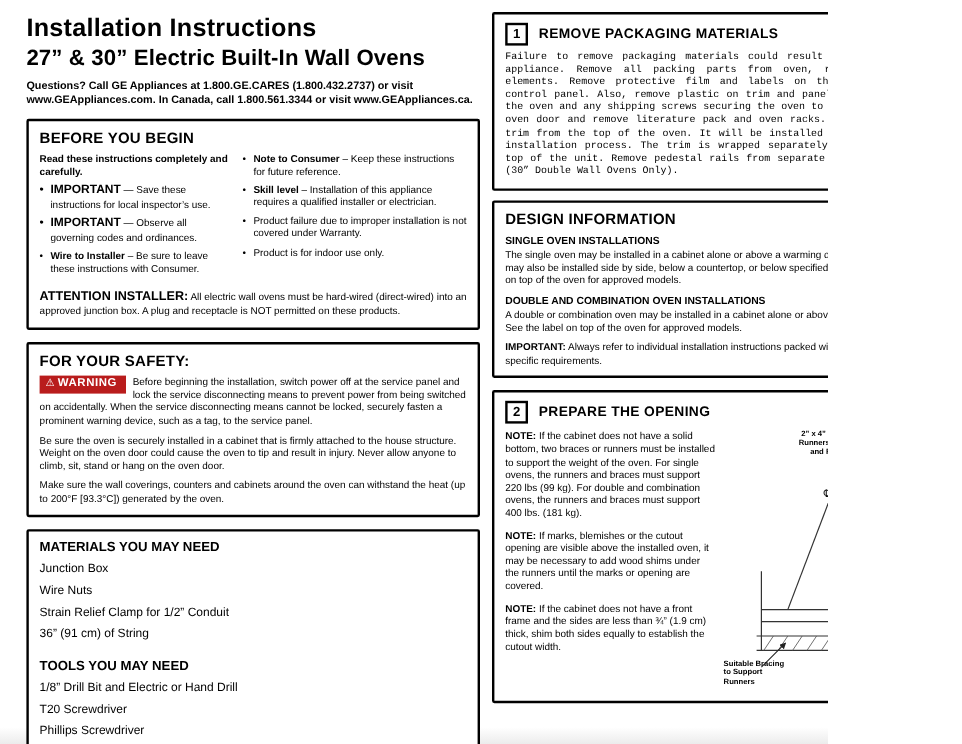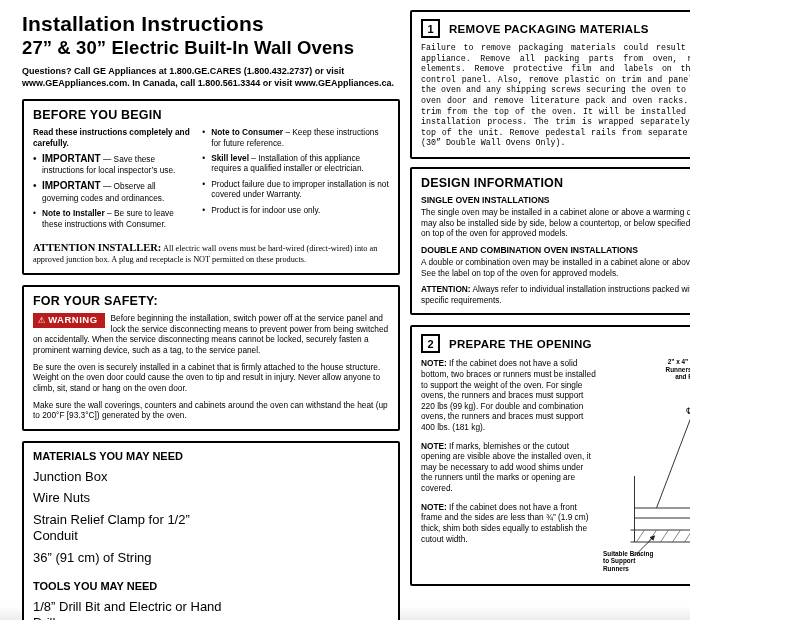--- a/index.html
+++ b/index.html
@@ -22,30 +22,30 @@
   .jtf{text-align:justify;font-family:Liberation Mono, monospace;}
   .two-col{display:flex;gap:10px;}
   .two-col .c1{width:46%;}
   .two-col .c2{width:54%;}
   ul.bullets{list-style:none;margin:4px 0 0 0;padding:0;font-size:8.3px;line-height:1.25;}
   ul.bullets li{position:relative;padding-left:9px;margin-bottom:5px;}
   ul.bullets li::before{content:"•";position:absolute;left:0;top:0;}
   ul.bullets li.imp-item::before{font-size:10px;}
   .lead{font-weight:bold;}
   .lead-big{font-weight:bold;font-size:10px;}
-  .attn{font-size:8.3px;line-height:1.28;margin-top:7px;font-family:Liberation Serif, serif;}
+  .attn{font-size:8.3px;line-height:1.28;margin-top:7px;}
   .attn-lead{font-weight:bold;font-size:10.5px;}
   .warn-badge{float:left;background:#b91c1c;color:#fff;font-weight:bold;font-size:9.5px;
     padding:1px 7px 2px 5px;margin:0 6px 1px 0;letter-spacing:0.5px;}
   .warn-tri{margin-right:2px;font-size:8.5px;}
   .mat-box{display:flex;gap:8px;flex-direction:column;}
   .mat-box .mc1{width:47%;}
   .mat-box .mc2{width:53%;}
   .mat-h{font-size:11px;font-weight:bold;margin:0 0 7px 0;}
-  ul.plain{list-style:none;margin:0;padding:0;font-size:13px;line-height:1.25;}
+  ul.plain{list-style:none;margin:0;padding:0;font-size:10px;line-height:1.25;}
   ul.plain li{margin-bottom:5.5px;}
   .step-head{display:flex;align-items:center;margin-bottom:5px;}
   .step-num{width:15px;height:15px;border:2px solid #000;display:inline-flex;align-items:center;
     justify-content:center;font-weight:bold;font-size:11px;margin-right:9px;flex:0 0 auto;}
   .step-title{font-weight:bold;font-size:11.5px;letter-spacing:0.3px;}
   .sub-h{font-size:8.6px;font-weight:bold;margin:4px 0 2px 0;}
   .prep-body{display:flex;gap:6px;}
   .prep-notes{width:176px;flex:0 0 176px;}
   .prep-notes p{margin:0 0 8px 0;}
   .diagram{flex:1;position:relative;height:218px;}
@@ -70,21 +70,21 @@
     </div>
 
     <div class="box mt">
       <div class="box-h">BEFORE YOU BEGIN</div>
       <div class="two-col">
         <div class="c1">
           <div class="body" style="font-weight:bold;margin-bottom:2px;">Read these instructions completely and carefully.</div>
           <ul class="bullets">
             <li class="imp-item"><span class="lead-big">IMPORTANT</span><span> — Save these instructions for local inspector’s use.</span></li>
             <li class="imp-item"><span class="lead-big">IMPORTANT</span><span> — Observe all governing codes and ordinances.</span></li>
-            <li><span class="lead">Note to Installer</span><span> – Be sure to leave these instructions with Consumer.</span></li>
+            <li><span class="lead">Wire to Installer</span><span> – Be sure to leave these instructions with Consumer.</span></li>
           </ul>
         </div>
         <div class="c2">
           <ul class="bullets" style="margin-top:0;">
             <li><span class="lead">Note to Consumer</span><span> – Keep these instructions for future reference.</span></li>
             <li><span class="lead">Skill level</span><span> – Installation of this appliance requires a qualified installer or electrician.</span></li>
             <li><span>Product failure due to improper installation is not covered under Warranty.</span></li>
             <li><span>Product is for indoor use only.</span></li>
           </ul>
         </div>
@@ -139,21 +139,21 @@
       <p class="body jtf" style="margin-bottom:0;">Failure to remove packaging materials could result in damage to the appliance. Remove all packing parts from oven, racks and heating elements. Remove protective film and labels on the outer door and control panel. Also, remove plastic on trim and panel, all tape around the oven and any shipping screws securing the oven to the base pad. Open oven door and remove literature pack and oven racks. Remove the bottom trim from the top of the oven. It will be installed at the end of the installation process. The trim is wrapped separately and taped to the top of the unit. Remove pedestal rails from separate box and set aside (30” Double Wall Ovens Only).</p>
     </div>
 
     <div class="box" style="margin-top:8px;">
       <div class="box-h">DESIGN INFORMATION</div>
       <div class="sub-h">SINGLE OVEN INSTALLATIONS</div>
       <p class="body">The single oven may be installed in a cabinet alone or above a warming drawer. The single oven may also be installed side by side, below a countertop, or below specified cooktops. See the label on top of the oven for approved models.</p>
       <div class="sub-h">DOUBLE AND COMBINATION OVEN INSTALLATIONS</div>
       <p class="body">A double or combination oven may be installed in a cabinet alone or above a warming drawer. See the label on top of the oven for approved models.</p>
       <p class="body" style="margin-bottom:0;">
-        <span class="lead">ATTENTION:</span><span> Always refer to individual installation instructions packed with each product for specific requirements.</span>
+        <span class="lead">IMPORTANT:</span><span> Always refer to individual installation instructions packed with each product for specific requirements.</span>
       </p>
     </div>
 
     <div class="box mt">
       <div class="step-head">
         <span class="step-num">2</span>
         <span class="step-title">PREPARE THE OPENING</span>
       </div>
       <div class="prep-body">
         <div class="prep-notes">

